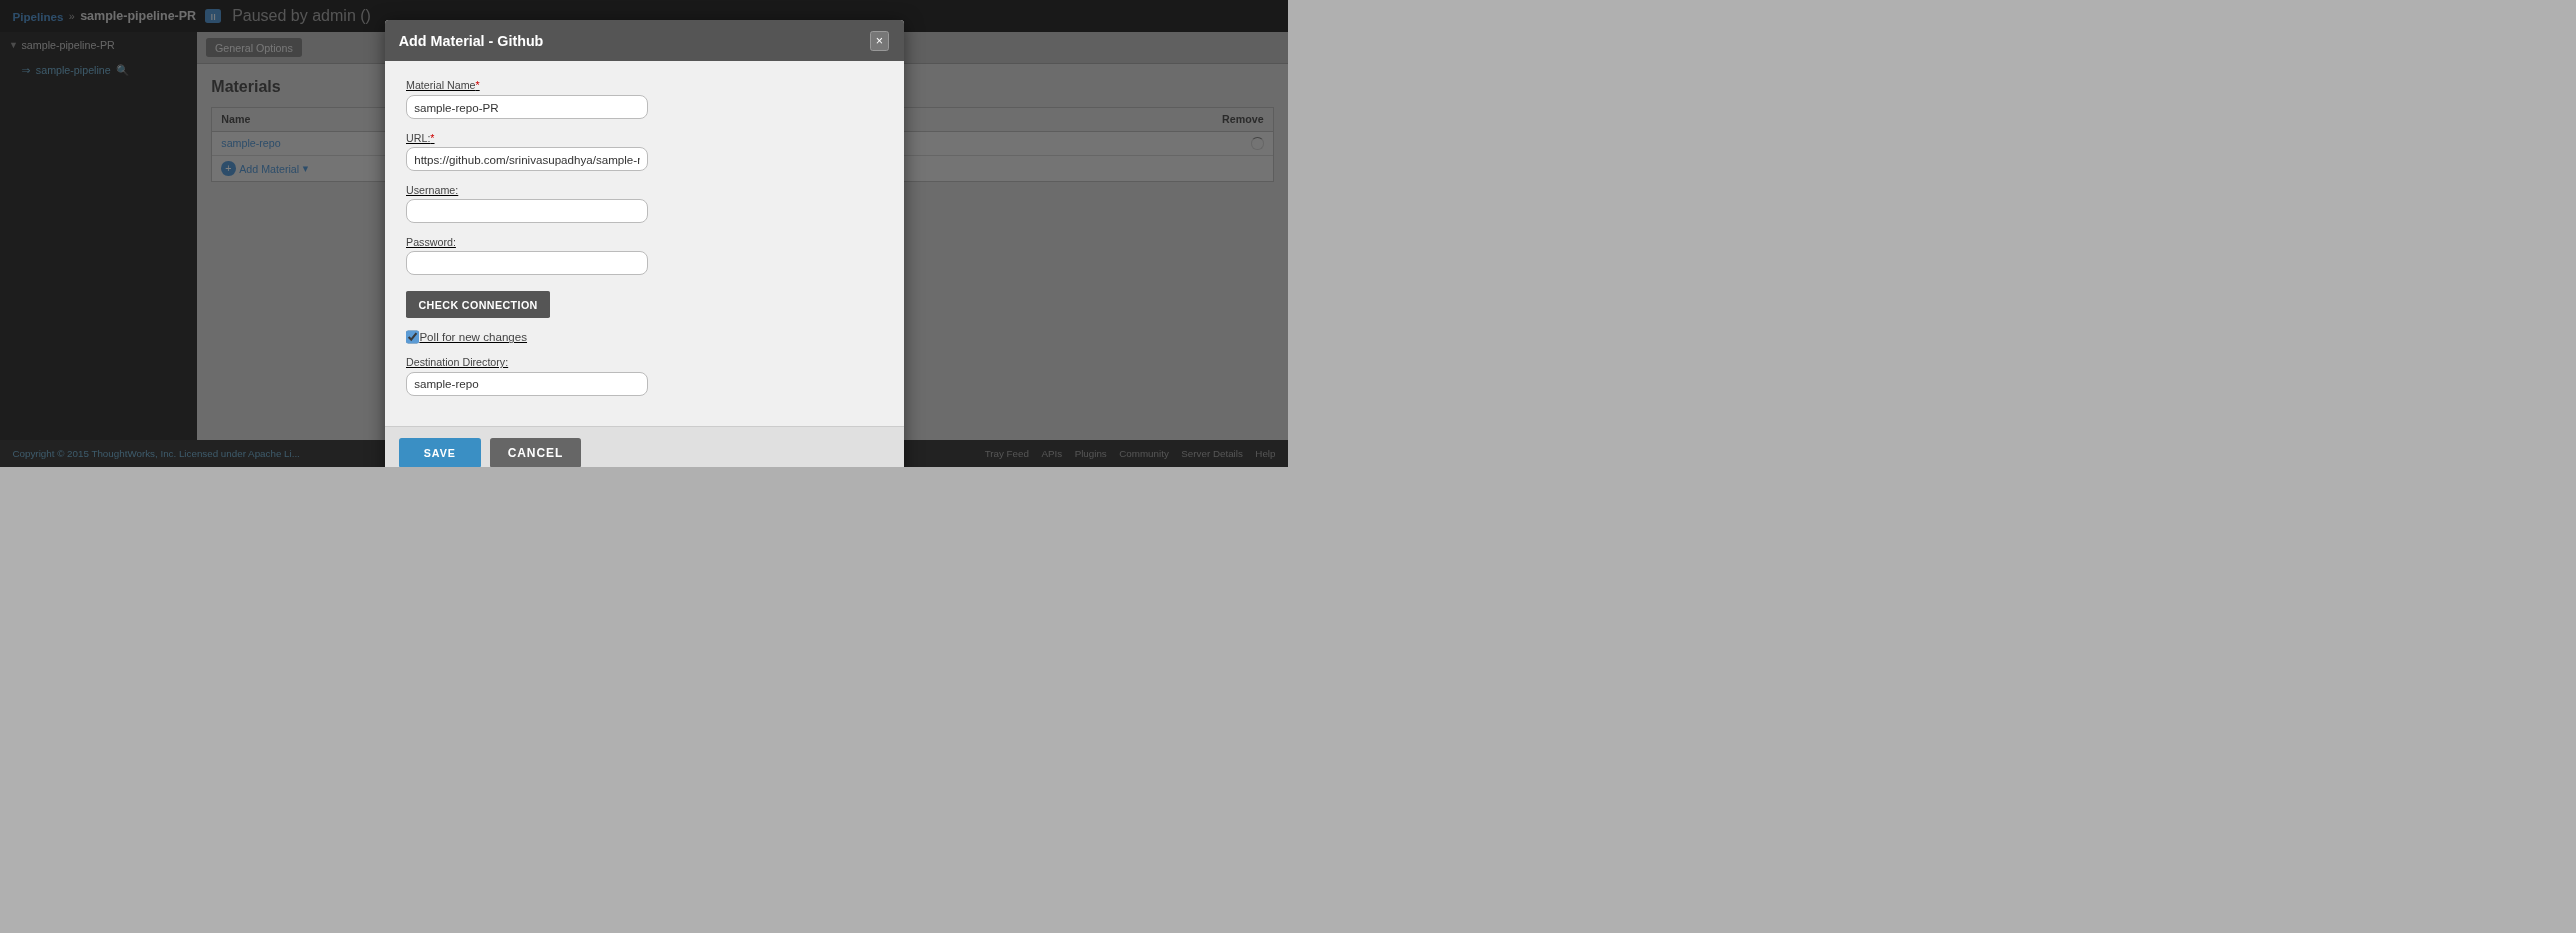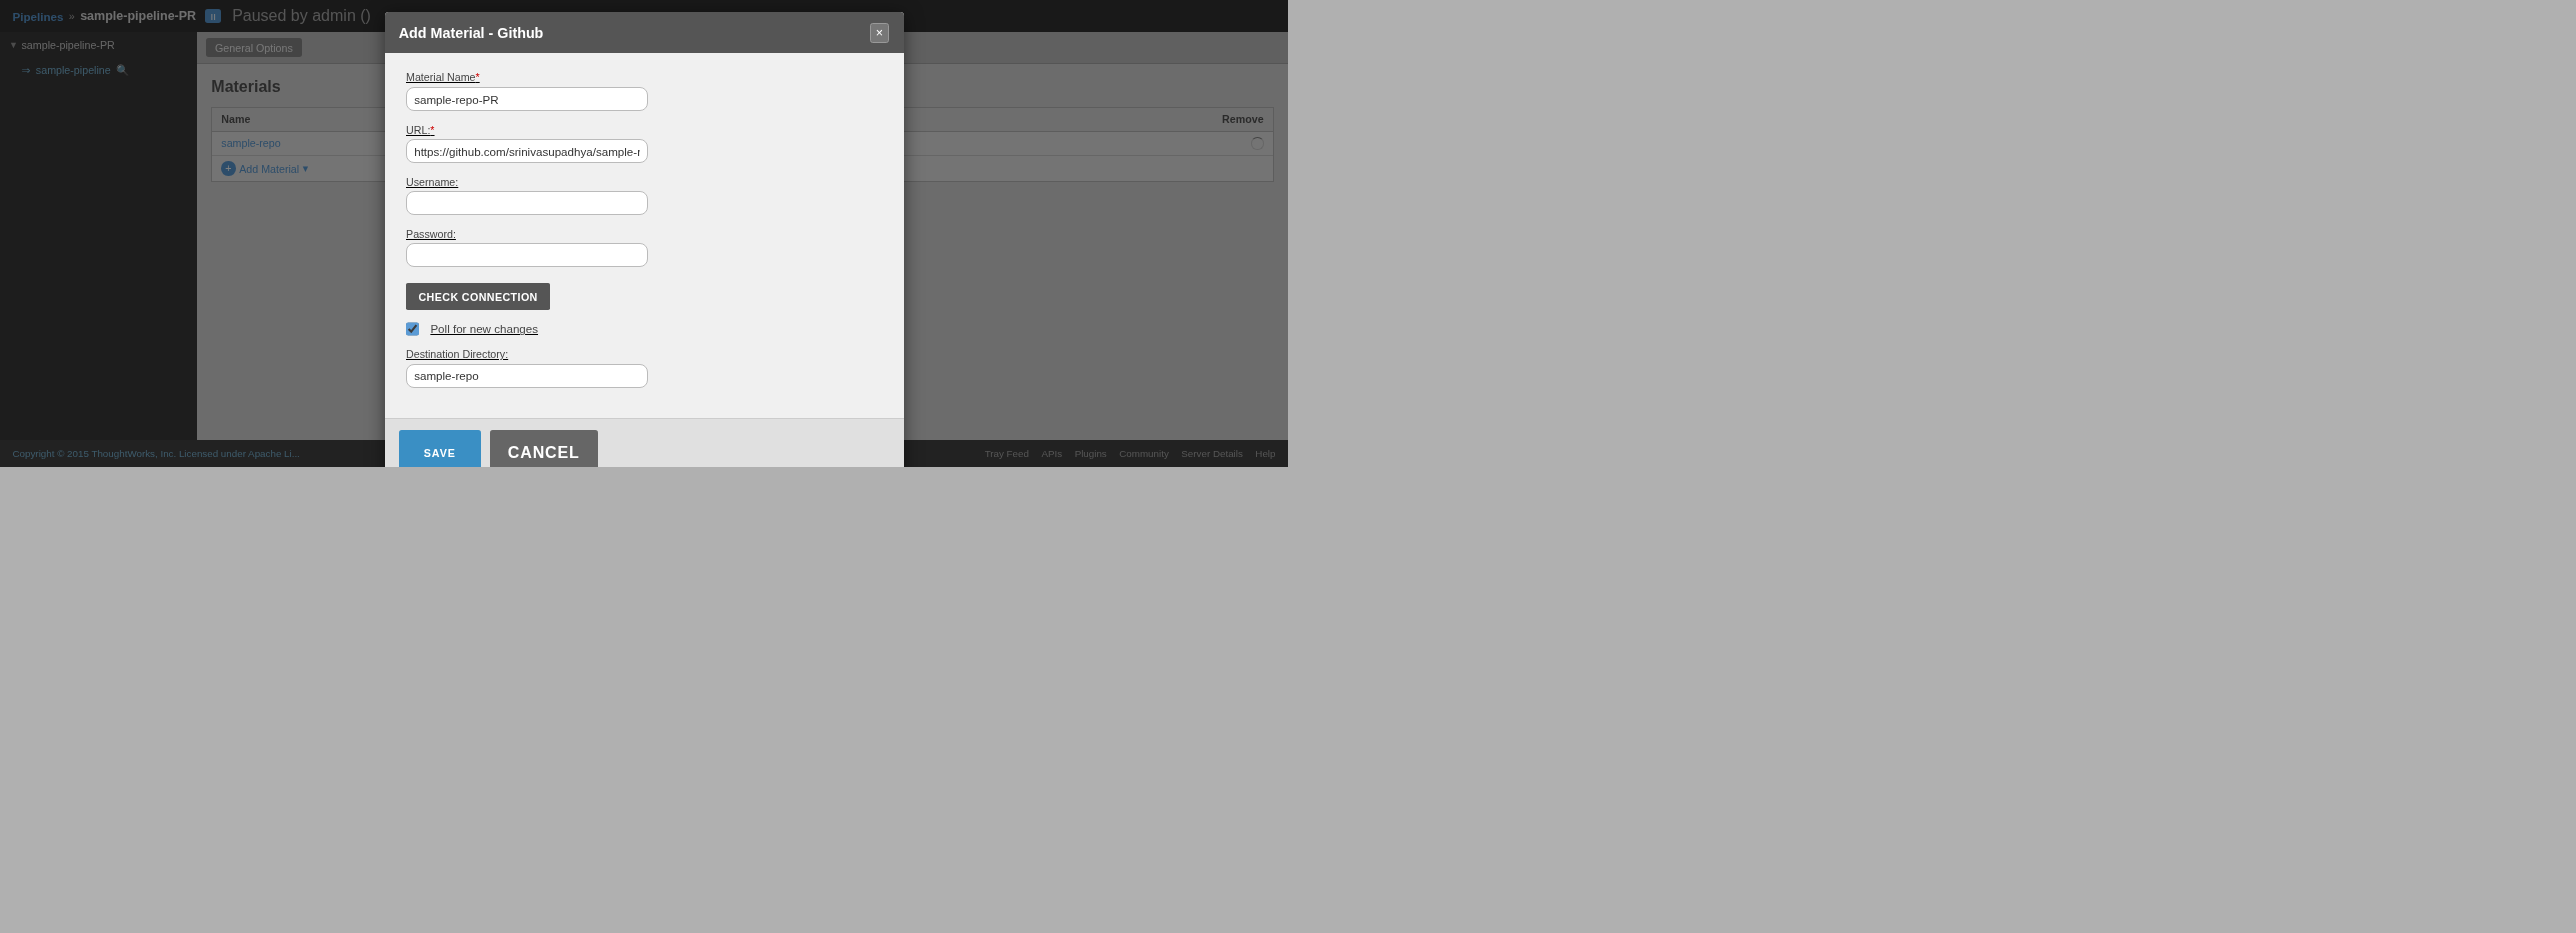--- a/index.html
+++ b/index.html
@@ -293,21 +293,21 @@
       font-size: 10.7px;
       font-weight: bold;
       letter-spacing: 0.4px;
       cursor: pointer;
       border-radius: 1.8px;
       margin-top: 3.6px;
     }
     .poll-row {
       display: flex;
       align-items: center;
-      gap: 11px;
+      gap: 0;
       margin-bottom: 12.5px;
       margin-top: 7.2px;
     }
     .poll-checkbox {
       width: 13.4px;
       height: 13.4px;
       accent-color: #5b9bd5;
       cursor: pointer;
     }
     .poll-label {
@@ -330,22 +330,22 @@
       font-size: 10.7px;
       font-weight: bold;
       letter-spacing: 0.9px;
       cursor: pointer;
       border-radius: 2.7px;
     }
     .btn-cancel {
       background: #666;
       color: white;
       border: none;
-      padding: 14px 18px;
-      font-size: 16px;
+      padding: 8px 18px;
+      font-size: 12px;
       font-weight: bold;
       letter-spacing: 0.9px;
       cursor: pointer;
       border-radius: 2.7px;
     }
 
     .spinner {
       display: inline-block;
       width: 12.5px;
       height: 12.5px;

